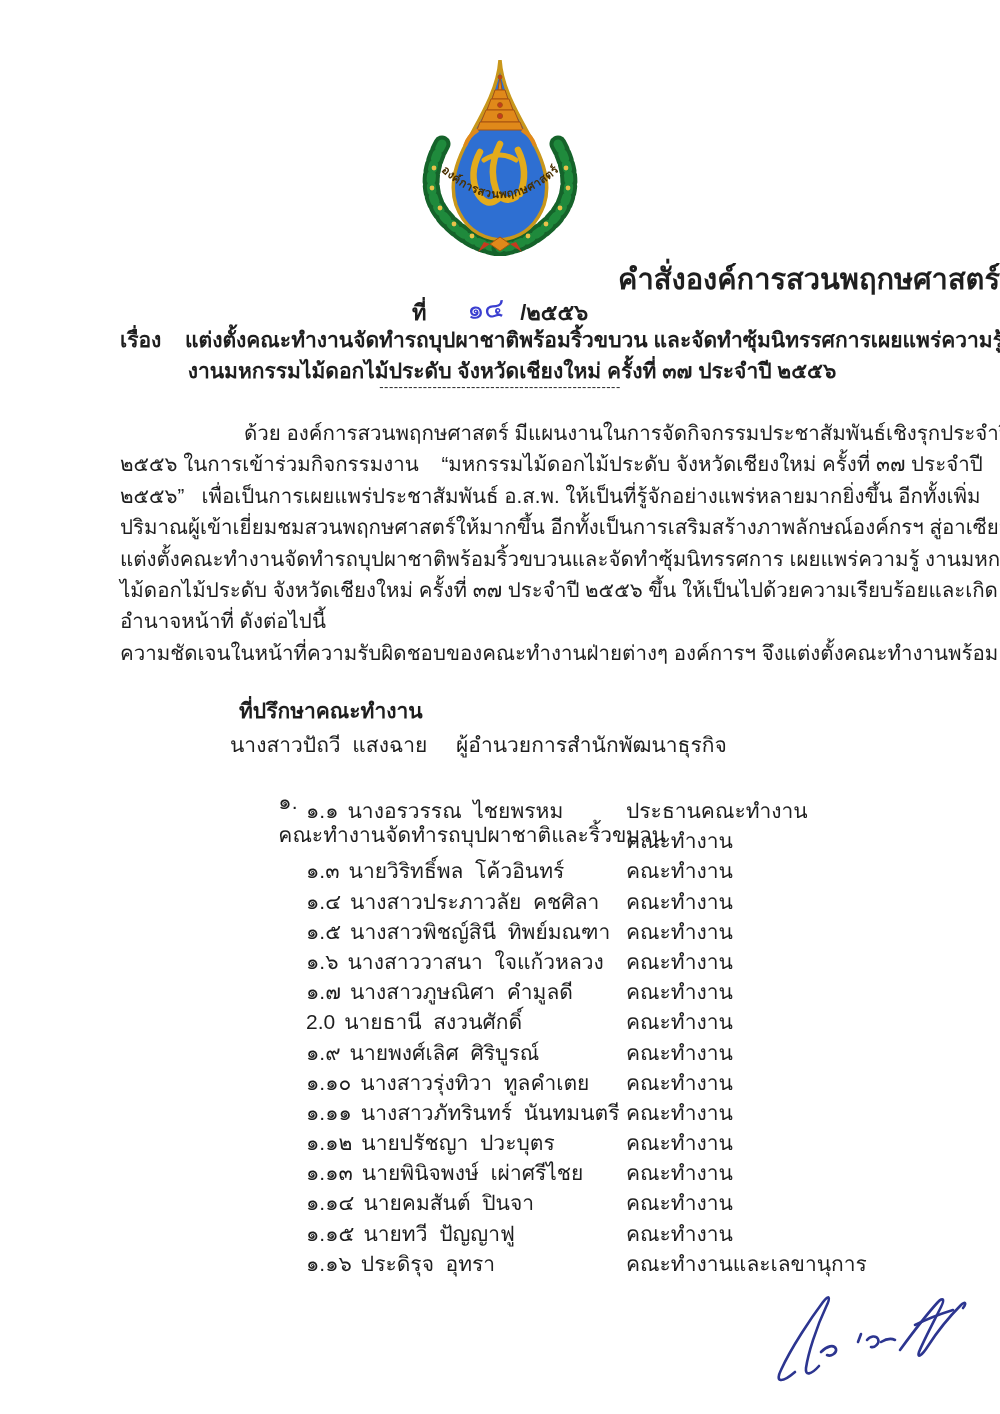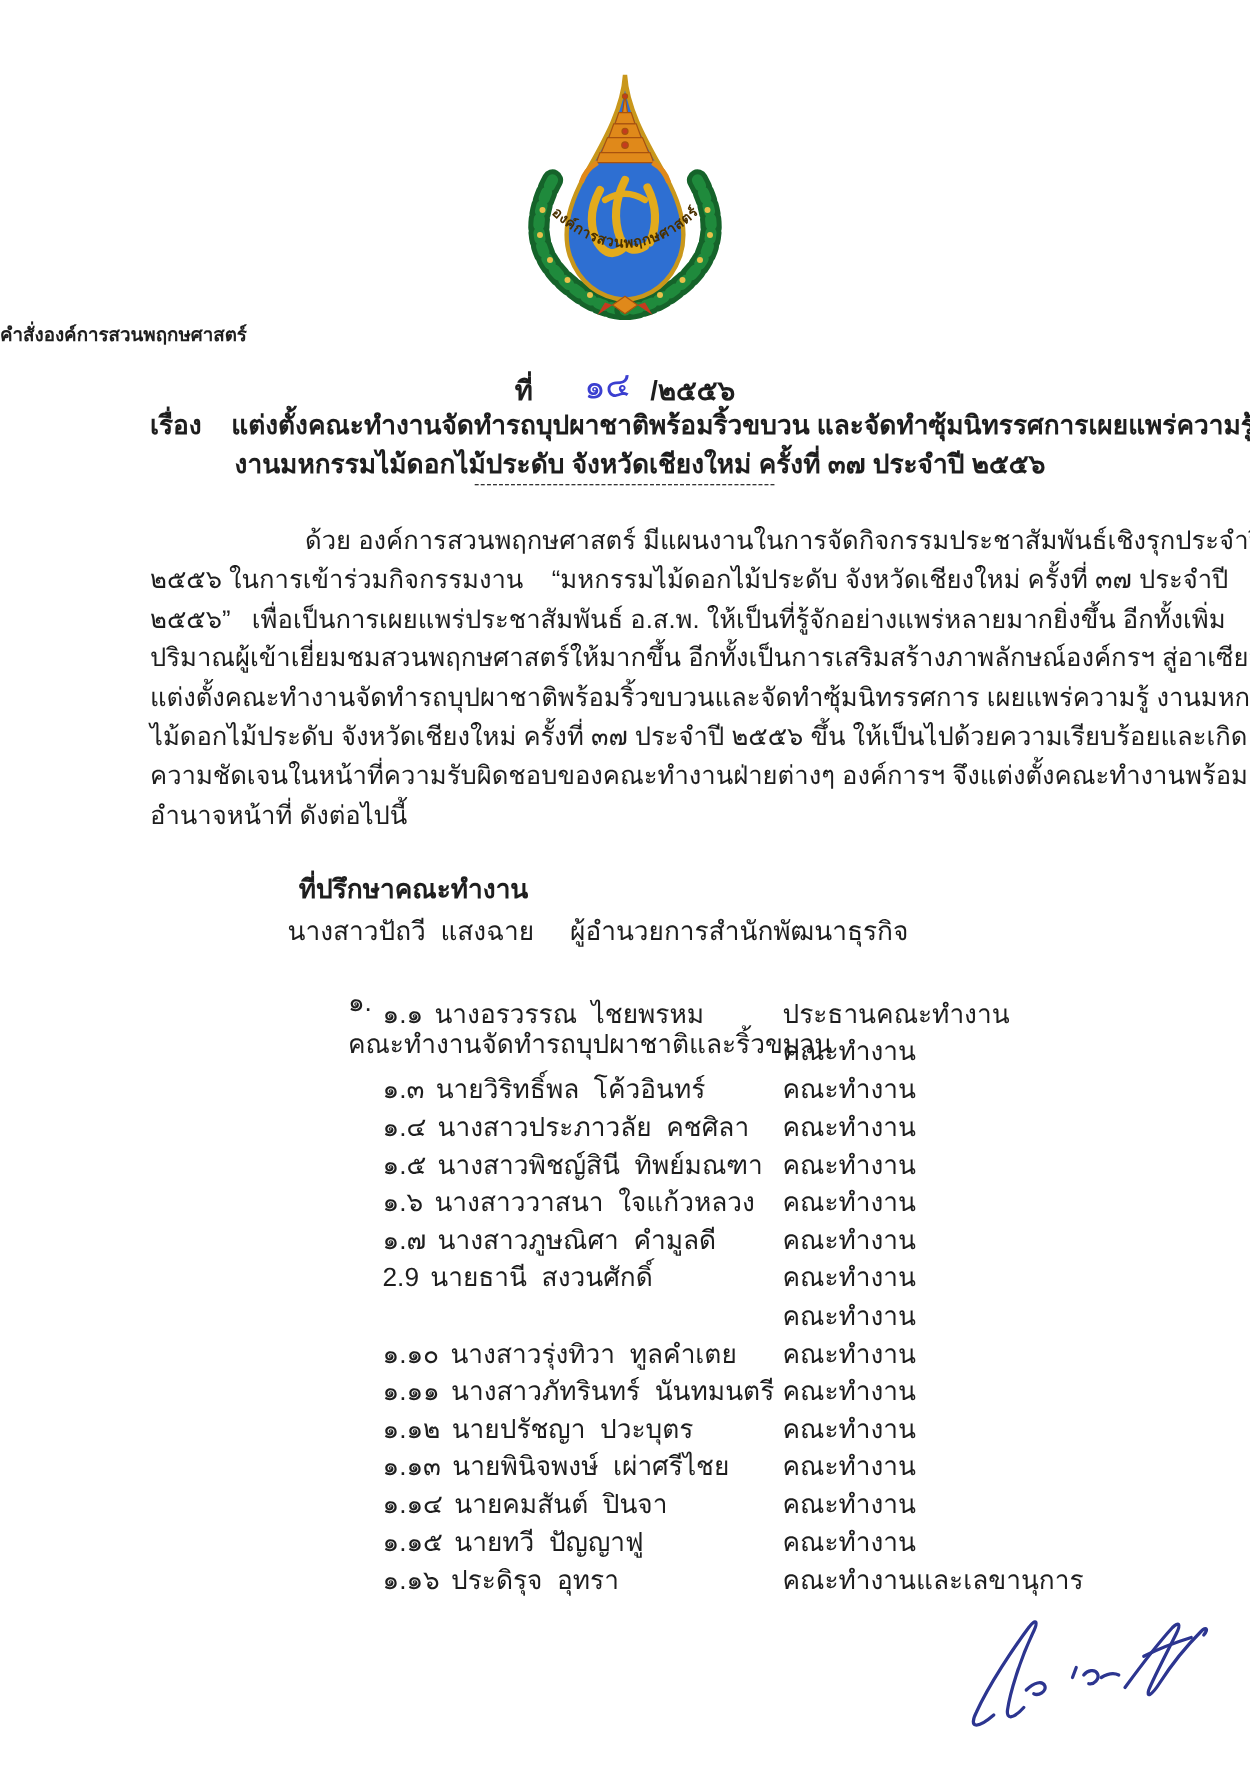--- a/index.html
+++ b/index.html
@@ -7,22 +7,22 @@
     position:relative;
     width:1000px;height:1414px;
     background:#ffffff;
     font-family:"Liberation Sans","DejaVu Sans",sans-serif;
     color:#1e1e1e;
     overflow:hidden;
   }
   
   .logo-wrap{position:absolute;top:56px;left:0;right:0;display:flex;justify-content:center;}
   
-  .doc-title{position:absolute;top:256px;left:0;width:100%;text-align:left;
-    font-size:15px;font-weight:bold;}
+  .doc-title{position:absolute;top:256px;left:0;width:100%;text-align:right;
+    font-size:29px;font-weight:bold;}
   .number-line{position:absolute;top:289px;left:0;width:100%;text-align:center;
     font-size:22px;font-weight:bold;}
   .number-label{margin-right:34px;}
   .number-hand{display:inline-block;color:#3b3fd0;font-size:27px;font-weight:normal;
     transform:rotate(-4deg);margin-right:10px;position:relative;top:-2px;}
   .subject-row{position:absolute;top:323px;left:120px;width:770px;display:flex;
     font-size:21px;font-weight:bold;white-space:nowrap;}
   .subject-label{flex:0 0 65px;}
   .subject-line2{position:absolute;top:354px;left:12px;width:100%;text-align:center;
     font-size:21px;font-weight:bold;}
@@ -126,22 +126,22 @@
 
   <div class="separator">--------------------------------------------------</div>
 
   <div class="body-text">
     <div class="body-line indent">ด้วย องค์การสวนพฤกษศาสตร์ มีแผนงานในการจัดกิจกรรมประชาสัมพันธ์เชิงรุกประจำปี</div>
     <div class="body-line">๒๕๕๖ ในการเข้าร่วมกิจกรรมงาน    “มหกรรมไม้ดอกไม้ประดับ จังหวัดเชียงใหม่ ครั้งที่ ๓๗ ประจำปี</div>
     <div class="body-line">๒๕๕๖”   เพื่อเป็นการเผยแพร่ประชาสัมพันธ์ อ.ส.พ. ให้เป็นที่รู้จักอย่างแพร่หลายมากยิ่งขึ้น อีกทั้งเพิ่ม</div>
     <div class="body-line">ปริมาณผู้เข้าเยี่ยมชมสวนพฤกษศาสตร์ให้มากขึ้น อีกทั้งเป็นการเสริมสร้างภาพลักษณ์องค์กรฯ สู่อาเซียน จึง</div>
     <div class="body-line">แต่งตั้งคณะทำงานจัดทำรถบุปผาชาติพร้อมริ้วขบวนและจัดทำซุ้มนิทรรศการ เผยแพร่ความรู้ งานมหกรรม</div>
     <div class="body-line">ไม้ดอกไม้ประดับ จังหวัดเชียงใหม่ ครั้งที่ ๓๗ ประจำปี ๒๕๕๖ ขึ้น ให้เป็นไปด้วยความเรียบร้อยและเกิด</div>
+    <div class="body-line">อำนาจหน้าที่ ดังต่อไปนี้</div>
     <div class="body-line">ความชัดเจนในหน้าที่ความรับผิดชอบของคณะทำงานฝ่ายต่างๆ องค์การฯ จึงแต่งตั้งคณะทำงานพร้อม</div>
-    <div class="body-line">อำนาจหน้าที่ ดังต่อไปนี้</div>
   </div>
 
   <div class="advisor-heading">ที่ปรึกษาคณะทำงาน</div>
   <div class="advisor-row">
     <span class="advisor-name">นางสาวปัถวี  แสงฉาย</span>
     <span class="advisor-role">ผู้อำนวยการสำนักพัฒนาธุรกิจ</span>
   </div>
 
   <div class="committee-heading">
     <span class="committee-no">๑.</span>
@@ -170,24 +170,25 @@
     </div>
     <div class="member-row">
       <span class="member-id"><span class="member-no">๑.๖</span><span class="member-name">นางสาววาสนา  ใจแก้วหลวง</span></span>
       <span class="member-role">คณะทำงาน</span>
     </div>
     <div class="member-row">
       <span class="member-id"><span class="member-no">๑.๗</span><span class="member-name">นางสาวภูษณิศา  คำมูลดี</span></span>
       <span class="member-role">คณะทำงาน</span>
     </div>
     <div class="member-row">
-      <span class="member-id"><span class="member-no">2.9</span><span class="member-name">นายธานี  สงวนศักดิ์</span></span>
-      <span class="member-role">คณะทำงาน</span>
-    </div>
-    <div class="member-row">
+      <span class="member-id"><span class="member-no">2.0</span><span class="member-name">นายธานี  สงวนศักดิ์</span></span>
+      <span class="member-role">คณะทำงาน</span>
+    </div>
+    <div class="member-row">
+      <span class="member-id"><span class="member-no">๑.๙</span><span class="member-name">นายพงศ์เลิศ  ศิริบูรณ์</span></span>
       <span class="member-role">คณะทำงาน</span>
     </div>
     <div class="member-row">
       <span class="member-id"><span class="member-no">๑.๑๐</span><span class="member-name">นางสาวรุ่งทิวา  ทูลคำเตย</span></span>
       <span class="member-role">คณะทำงาน</span>
     </div>
     <div class="member-row">
       <span class="member-id"><span class="member-no">๑.๑๑</span><span class="member-name">นางสาวภัทรินทร์  นันทมนตรี</span></span>
       <span class="member-role">คณะทำงาน</span>
     </div>

